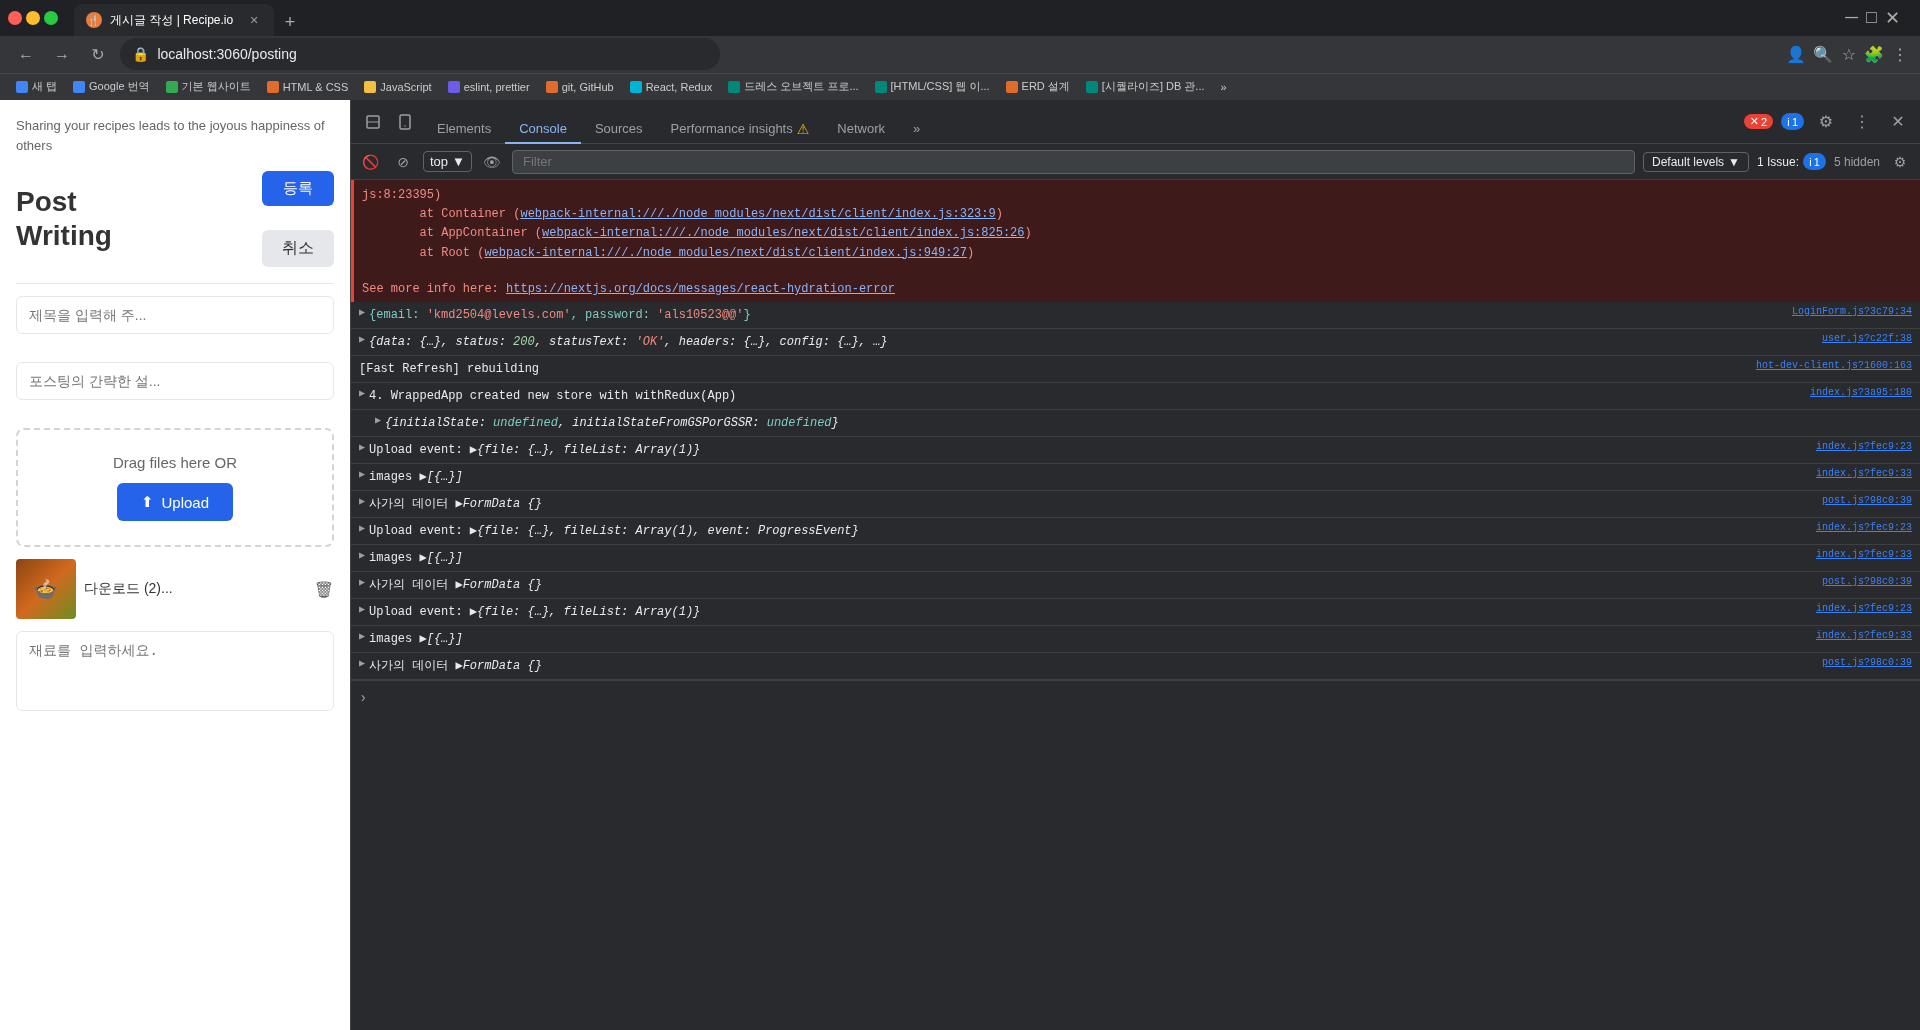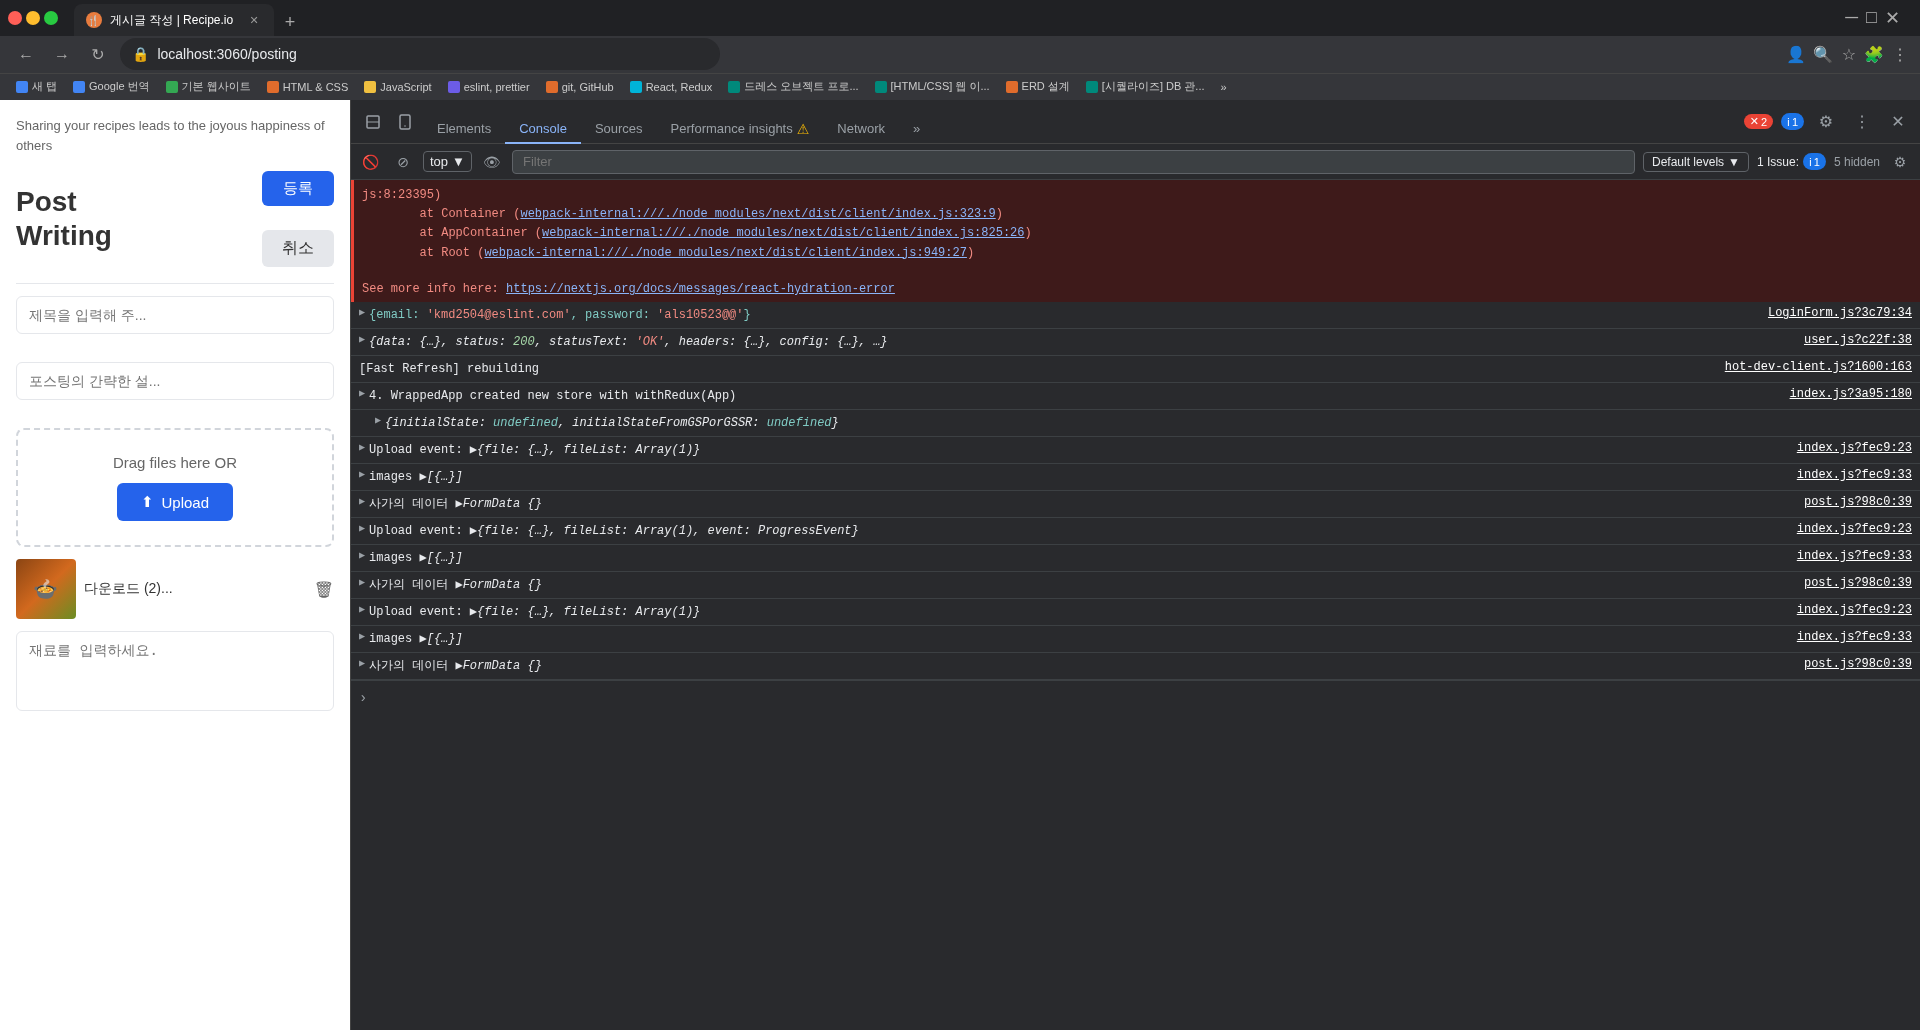--- a/index.html
+++ b/index.html
@@ -84,21 +84,21 @@
 
     .console-error-block { background: #3e1a1a; border-left: 3px solid #ea4335; padding: 6px 8px; }
     .console-error-block .line { color: #f28b82; font-size: 12px; line-height: 1.6; }
     .console-error-block .line a { color: #8ab4f8; text-decoration: underline; cursor: pointer; }
     .console-error-block .see-more { color: #f28b82; }
     .console-error-block .see-more a { color: #8ab4f8; text-decoration: underline; }
 
     .console-row { display: flex; align-items: flex-start; border-bottom: 1px solid #3c4043; padding: 4px 8px; min-height: 22px; }
     .console-row.expandable { cursor: pointer; }
     .console-row-content { flex: 1; color: #e8eaed; font-size: 12px; line-height: 1.5; }
-    .console-row-source { color: #ffffff; font-size: 12px; text-decoration: underline; cursor: pointer; margin-left: auto; white-space: nowrap; padding-left: 16px; }
+    .console-row-source { color: #3b82f6; font-size: 10px; text-decoration: underline; cursor: pointer; margin-left: auto; white-space: nowrap; padding-left: 16px; }
     .expand-arrow { color: #9aa0a6; margin-right: 4px; font-size: 10px; }
     .cyan-text { color: #80cbc4; }
     .green-text { color: #a5d6a7; }
     .italic-text { font-style: italic; }
 
     .console-input-row { height: 36px; border-top: 1px solid #3c4043; display: flex; align-items: center; padding: 0 8px; background: #292a2d; }
     .console-prompt { color: #9aa0a6; margin-right: 8px; font-size: 14px; }
     .console-input { background: transparent; border: none; outline: none; color: #e8eaed; font-family: 'Courier New', Consolas, monospace; font-size: 13px; flex: 1; }
   </style>
 </head>
@@ -321,21 +321,21 @@
         <div class="line">&nbsp;&nbsp;&nbsp;&nbsp;&nbsp;&nbsp;&nbsp;&nbsp;at Container (<a>webpack-internal:///./node_modules/next/dist/client/index.js:323:9</a>)</div>
         <div class="line">&nbsp;&nbsp;&nbsp;&nbsp;&nbsp;&nbsp;&nbsp;&nbsp;at AppContainer (<a>webpack-internal:///./node_modules/next/dist/client/index.js:825:26</a>)</div>
         <div class="line">&nbsp;&nbsp;&nbsp;&nbsp;&nbsp;&nbsp;&nbsp;&nbsp;at Root (<a>webpack-internal:///./node_modules/next/dist/client/index.js:949:27</a>)</div>
         <div class="line">&nbsp;</div>
         <div class="see-more">See more info here: <a>https://nextjs.org/docs/messages/react-hydration-error</a></div>
       </div>
 
       <div class="console-row expandable">
         <span class="expand-arrow">▶</span>
         <span class="console-row-content">
-          <span class="cyan-text">{email: </span><span style="color:#f28b82">'kmd2504@eslint.com'</span><span class="cyan-text">, password: </span><span style="color:#f28b82">'als10523@@'</span><span class="cyan-text">}</span>
+          <span class="cyan-text">{email: </span><span style="color:#f28b82">'kmd2504@levels.com'</span><span class="cyan-text">, password: </span><span style="color:#f28b82">'als10523@@'</span><span class="cyan-text">}</span>
         </span>
         <span class="console-row-source">LoginForm.js?3c79:34</span>
       </div>
 
       <div class="console-row expandable">
         <span class="expand-arrow">▶</span>
         <span class="console-row-content italic-text">
           {data: {…}, status: <span class="green-text">200</span>, statusText: <span style="color:#f28b82">'OK'</span>, headers: {…}, config: {…}, …}
         </span>
         <span class="console-row-source">user.js?c22f:38</span>

